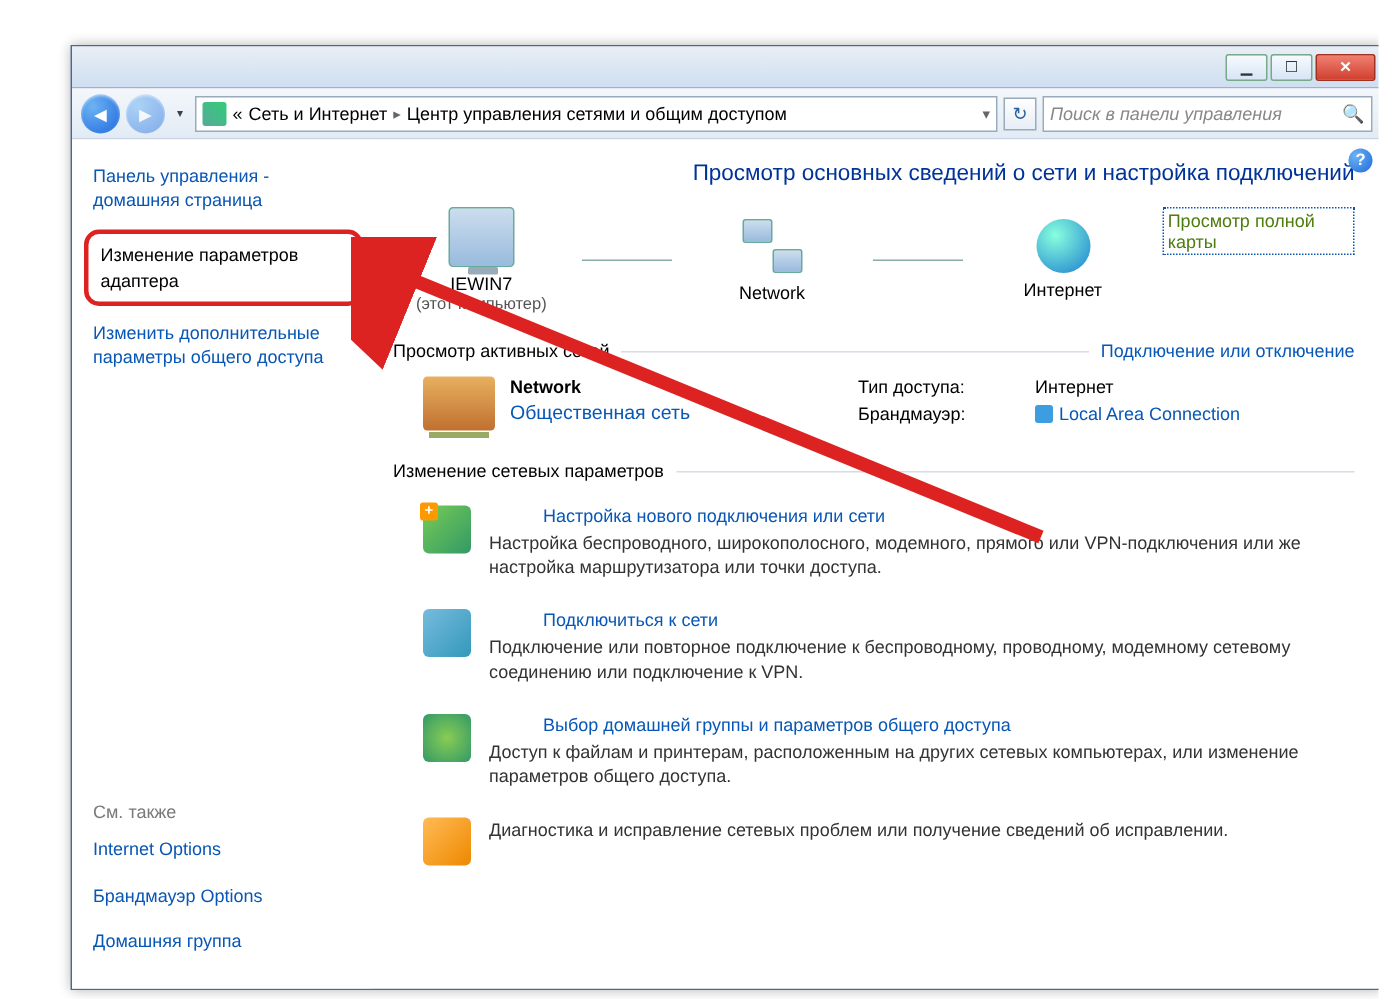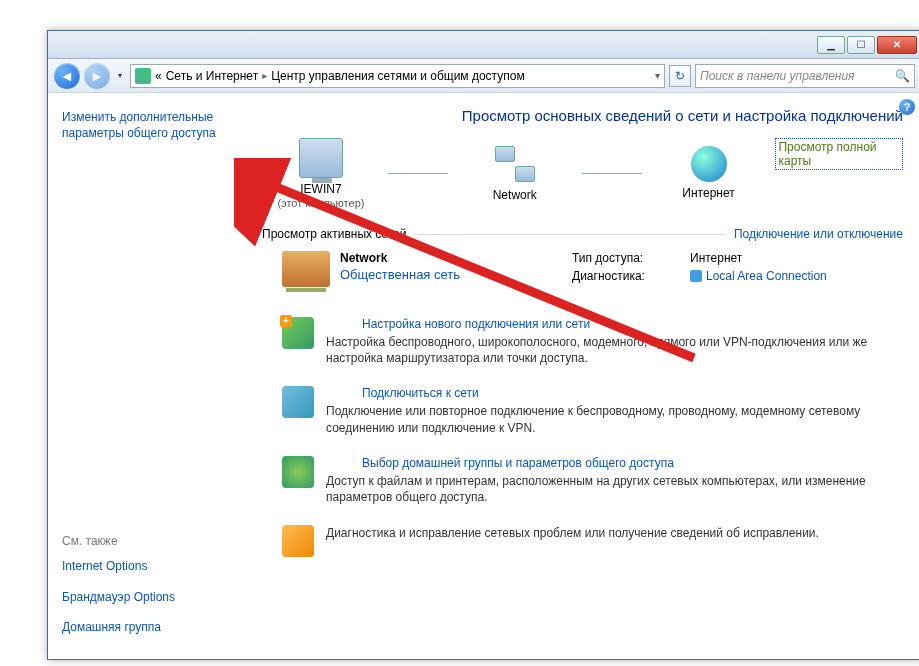--- a/index.html
+++ b/index.html
@@ -111,20 +111,22 @@
     <div class="addr-ref">↻</div>
     <div class="searchbox">
       <span>Поиск в панели управления</span>
       <span class="mag">🔍</span>
     </div>
   </div>
 
   <div class="body">
 
     <div class="sidebar">
+      <div class="side-link">Панель управления - домашняя страница</div>
+      <div class="side-link highlighted">Изменение параметров адаптера</div>
       <div class="side-link">Изменить дополнительные параметры общего доступа</div>
       <div class="side-footer">
         <div class="hdr">См. также</div>
         <div class="side-link">Internet Options</div>
         <div class="side-link">Брандмауэр Options</div>
         <div class="side-link">Домашняя группа</div>
       </div>
     </div>
 
     <div class="main">
@@ -163,26 +165,30 @@
             <div class="netname">Network</div>
             <div class="netpub">Общественная сеть</div>
           </div>
         </div>
         <div class="netright">
           <div class="row">
             <div class="k">Тип доступа:</div>
             <div class="v">Интернет</div>
           </div>
           <div class="row">
-            <div class="k">Диагностика:</div>
+            <div class="k">Брандмауэр:</div>
             <div class="v"><span class="plug"></span><a>Local Area Connection</a></div>
           </div>
         </div>
       </div>
 
+      <div class="section-hdr">
+        <span>Изменение сетевых параметров</span>
+        <div class="line"></div>
+      </div>
 
       <div class="tasks">
         <div class="task">
           <div class="taskicon ti1"></div>
           <div class="tasktxt">
             <div class="tl">Настройка нового подключения или сети</div>
             <div class="td">Настройка беспроводного, широкополосного, модемного, прямого или VPN-подключения или же настройка маршрутизатора или точки доступа.</div>
           </div>
         </div>
         <div class="task">

